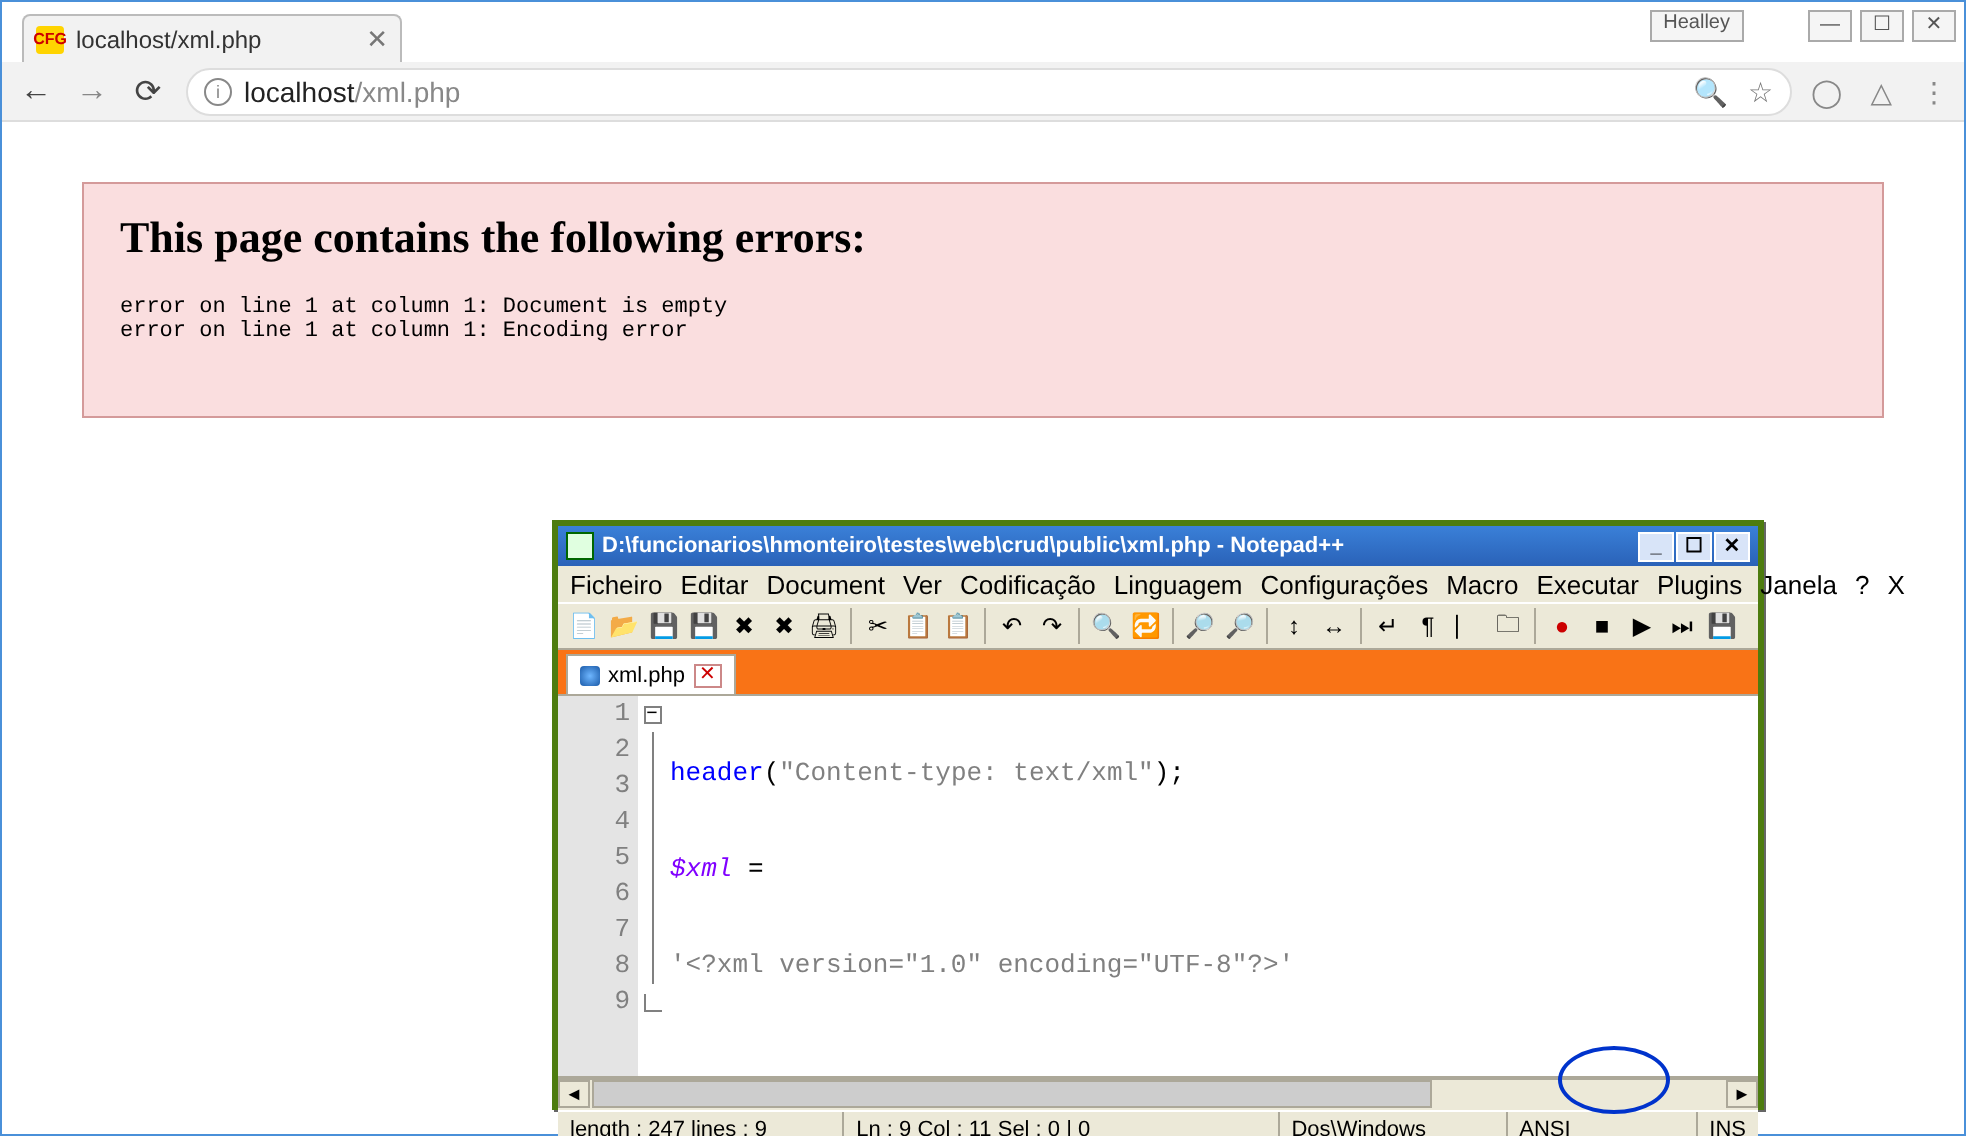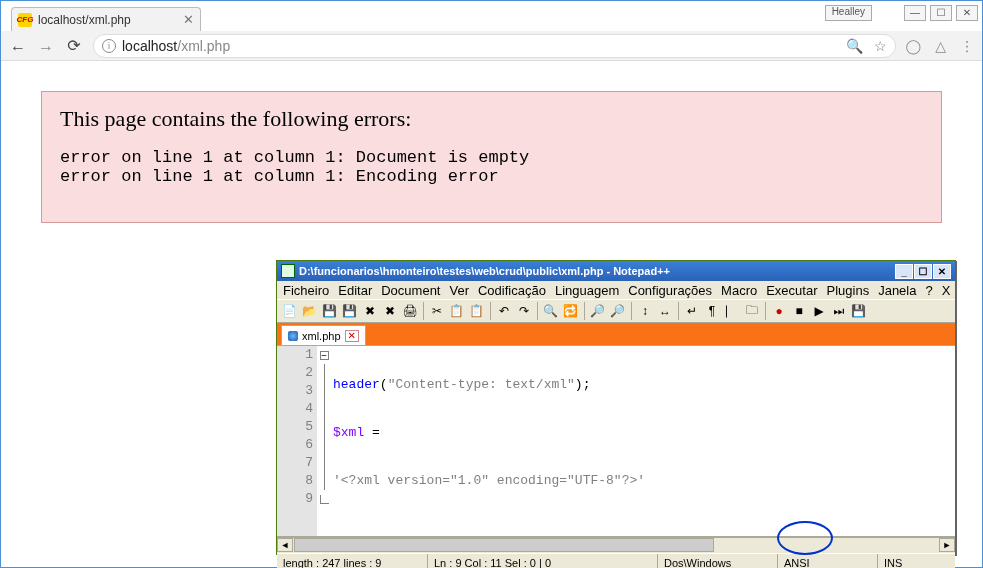--- a/index.html
+++ b/index.html
@@ -71,21 +71,20 @@
     width: 14px; height: 14px;
     background: #ffd400;
     margin-right: 6px;
     display: flex;
     align-items: center;
     justify-content: center;
     font-size: 8px;
     font-weight: bold;
     color: #c00;
     border-radius: 2px;
-    font-style: italic;
   }
   .tab-close {
     margin-left: auto;
     color: #777;
     font-size: 13px;
   }
   .addr-row {
     position: absolute;
     top: 30px; left: 0; right: 0;
     height: 30px;
@@ -151,45 +150,45 @@
     background: #fff;
   }
   .error-block {
     border: 1px solid #d49a9a;
     background: #fadedf;
     padding: 14px 18px 20px 18px;
   }
   .error-block h2 {
     font-family: "Times New Roman", serif;
     font-size: 22px;
-    font-weight: normal;
+    font-weight: bold;
     margin: 0 0 16px 0;
     color: #000;
   }
   .error-block pre {
     font-family: "Courier New", monospace;
-    font-size: 17px;
+    font-size: 11px;
     margin: 0 0 16px 0;
     white-space: pre;
     color: #000;
   }
   .error-block h3 {
     font-family: "Times New Roman", serif;
     font-size: 22px;
     font-weight: bold;
     margin: 0;
     color: #000;
   }
   
   .npp {
     position: absolute;
     left: 275px; top: 259px;
-    width: 680px; height: 295px;
+    width: 606px; height: 295px;
     background: #ece9d8;
-    border: 1px solid #4d7c0f;
+    border: 3px solid #4d7c0f;
     box-shadow: 1px 1px 0 #666;
   }
   .npp-title {
     height: 20px;
     background: linear-gradient(#3a80d8,#2a62b8);
     color: #fff;
     font-size: 11px;
     display: flex;
     align-items: center;
     padding: 0 4px;
@@ -300,21 +299,21 @@
     font-size: 13px;
     white-space: pre;
     padding-left: 2px;
     overflow: hidden;
   }
   .code-body .row { height: 18px; line-height: 18px; }
   .c-green { color: #008000; }
   .c-red { color: #ff0000; }
   .c-blue { color: #0000ff; }
   .c-black { color: #000; }
-  .c-purple { color: #8000ff; }
+  .c-purple { color: #8000ff; font-style: italic; }
   .c-gray { color: #808080; }
   .npp-hscroll {
     height: 16px;
     background: #ece9d8;
     border-top: 1px solid #aca899;
     position: relative;
   }
   .npp-hscroll .harrow {
     position: absolute; top: 0; height: 14px; width: 16px;
     background: #ece9d8; border: 1px solid #aca899;

